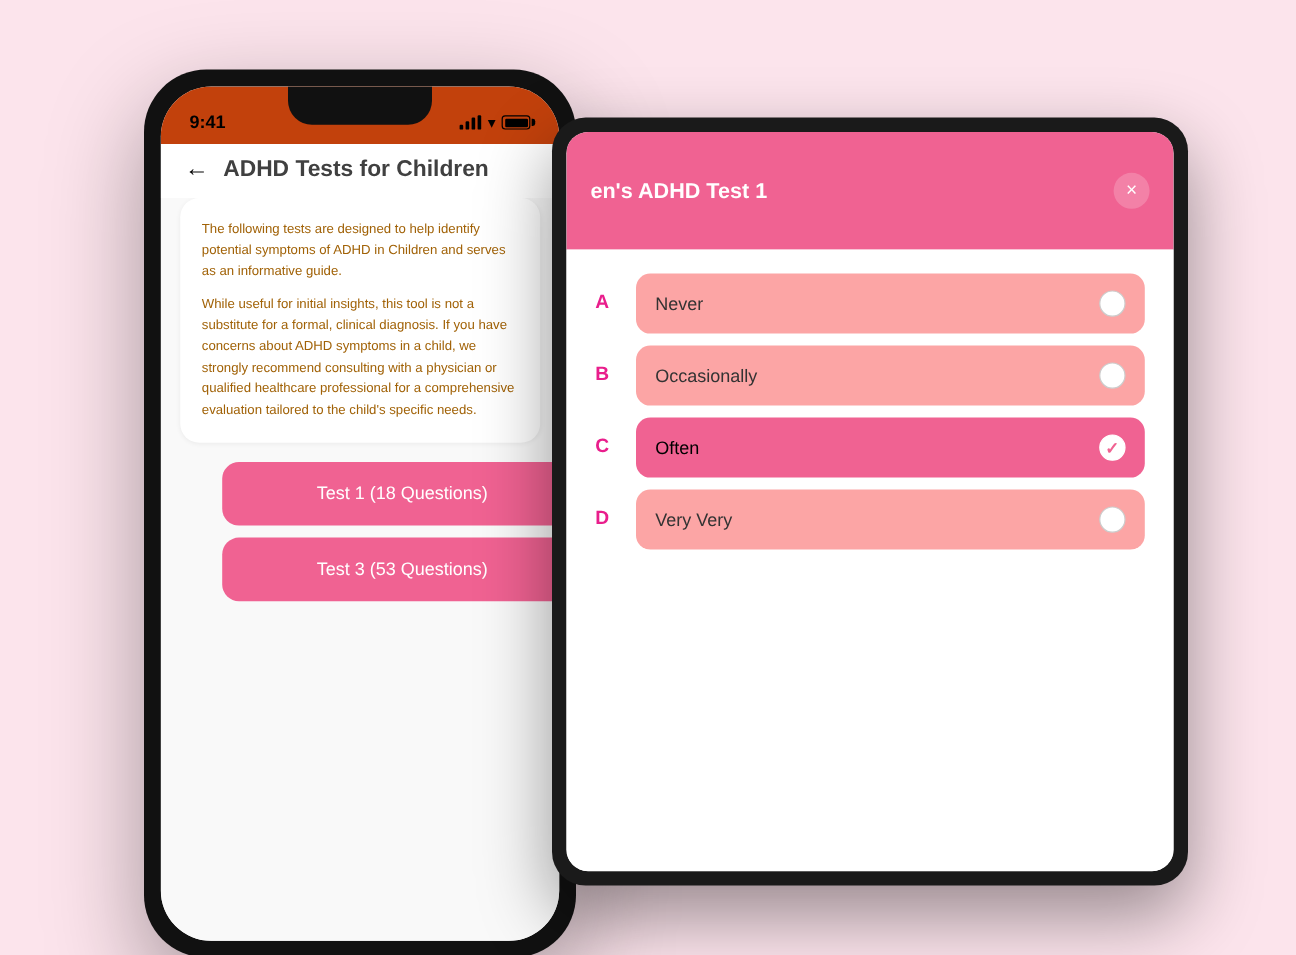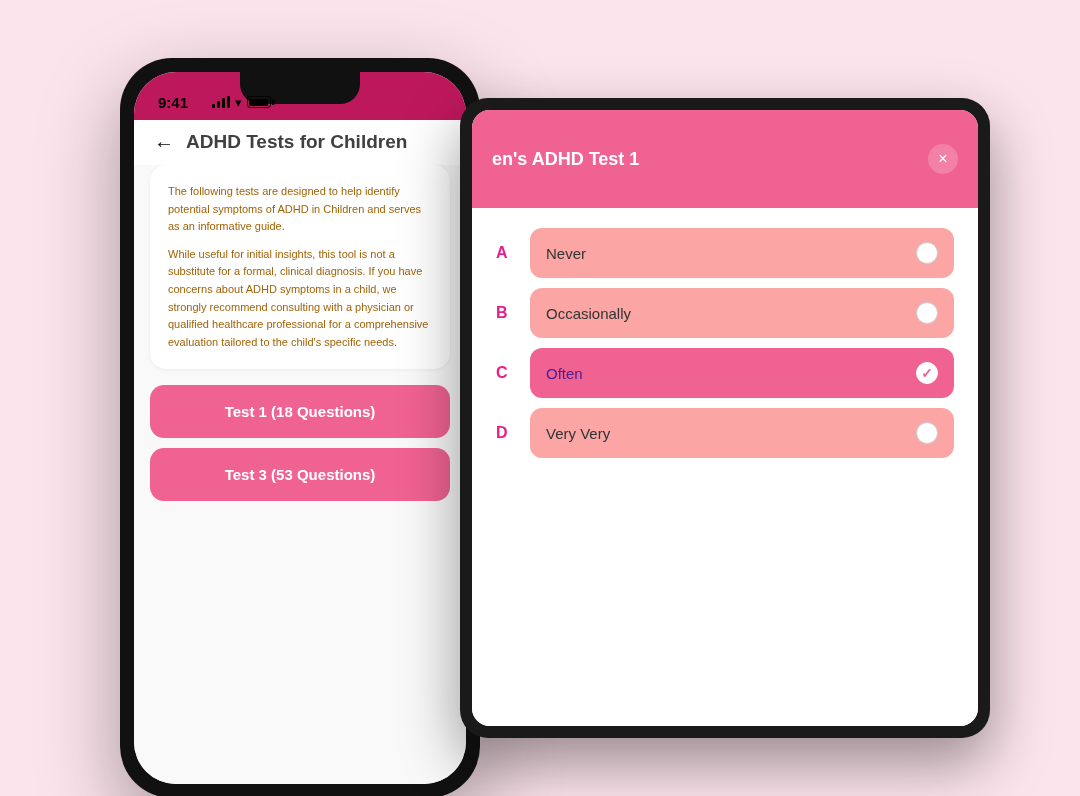--- a/index.html
+++ b/index.html
@@ -46,24 +46,24 @@
       border-radius: 42px;
       overflow: hidden;
       display: flex;
       flex-direction: column;
     }
 
     
     .phone-status-bar {
       display: flex;
       align-items: center;
-      justify-content: flex-start;
+      justify-content: space-between;
       padding: 12px 24px 0;
       height: 48px;
-      background: #be185d;
+      background: #c2410c;
       position: relative;
       gap: 24px;
     }
 
     .phone-notch {
       position: absolute;
       top: 0;
       left: 50%;
       transform: translateX(-50%);
       width: 120px;
@@ -188,24 +188,25 @@
 
     .test-btn {
       display: block;
       width: 100%;
       background: #f06292;
       color: #fff;
       border: none;
       border-radius: 14px;
       padding: 18px;
       font-size: 15px;
-      font-weight: 700;
+      font-weight: 400;
       text-align: center;
       cursor: pointer;
       margin-bottom: 10px;
+      margin-left: 35px;
     }
 
     .test-btn:last-child { margin-bottom: 0; }
 
     
     .tablet {
       position: absolute;
       right: 0px;
       top: 60px;
       width: 530px;
@@ -295,21 +296,21 @@
     .option-card.selected {
       background: #f06292;
     }
 
     .option-text {
       font-size: 15px;
       color: #333;
     }
 
     .option-card.selected .option-text {
-      color: #4c1d95;
+      color: #000000;
     }
 
     .option-radio {
       width: 22px;
       height: 22px;
       border-radius: 50%;
       border: 1.5px solid #ccc;
       background: #fff;
       display: flex;
       align-items: center;

